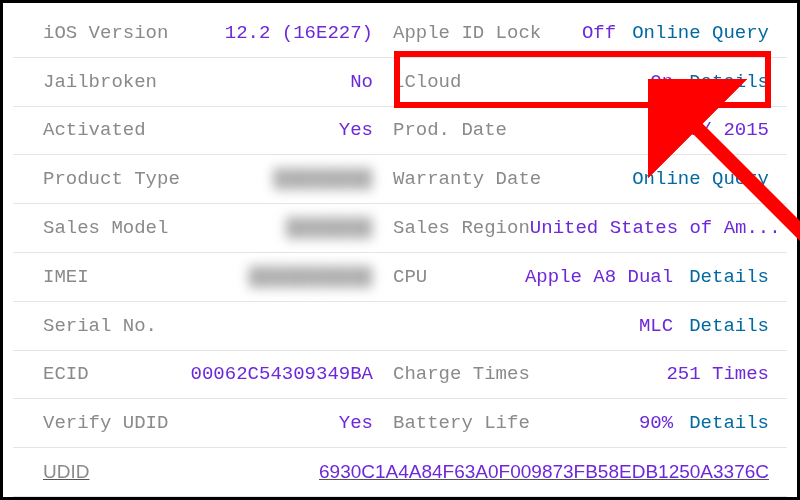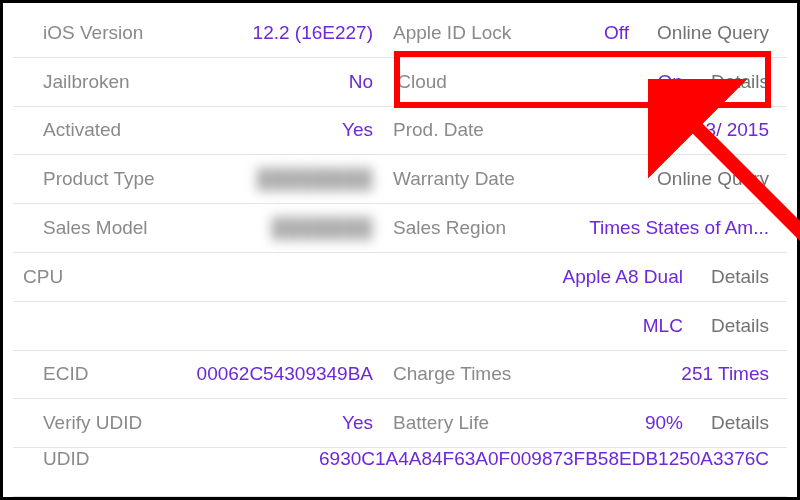--- a/index.html
+++ b/index.html
@@ -30,20 +30,21 @@
   }
   .row {
     display: flex;
     height: 53px;
     border-bottom: 1px solid #e4e4e4;
     align-items: center;
   }
   .col-left, .col-right {
     display: flex;
     box-sizing: border-box;
+    font-family: Liberation Mono, monospace;
   }
   .col-left {
     width: 370px;
     padding-left: 30px;
     padding-right: 10px;
   }
   .col-right {
     flex: 1;
     padding-left: 10px;
     padding-right: 18px;
@@ -52,36 +53,38 @@
     color: #8a8a8a;
     flex: 0 0 auto;
   }
   .spacer { flex: 1; }
   .value {
     color: #6d28d9;
     text-align: right;
     white-space: nowrap;
   }
   .link {
-    color: #737373;
-    margin-left: 28px;
+    color: #0369a1;
+    margin-left: 16px;
     cursor: pointer;
     white-space: nowrap;
   }
   .blur {
     filter: blur(6px);
     color: #aaa;
     letter-spacing: 1px;
   }
   .row-full {
     display: flex;
     height: 53px;
+    align-items: center;
     padding-left: 30px;
     padding-right: 18px;
     border-bottom: 1px solid #e4e4e4;
+    text-decoration: underline;
   }
 
   .highlight-box {
     position: absolute;
     border: 6px solid #ff0000;
     box-sizing: border-box;
     pointer-events: none;
     left: 381px;
     top: 42px;
     width: 377px;
@@ -159,35 +162,41 @@
 
     <div class="row">
       <div class="col-left">
         <span class="label">Sales Model</span>
         <span class="spacer"></span>
         <span class="value blur">███████</span>
       </div>
       <div class="col-right">
         <span class="label">Sales Region</span>
         <span class="spacer"></span>
-        <span class="value">Times States of Am...</span>
-      </div>
-    </div>
-
-    <div class="row">
+        <span class="value">United States of Am...</span>
+      </div>
+    </div>
+
+    <div class="row">
+      <div class="col-left">
+        <span class="label">IMEI</span>
+        <span class="spacer"></span>
+        <span class="value blur">██████████</span>
+      </div>
       <div class="col-right">
         <span class="label">CPU</span>
         <span class="spacer"></span>
         <span class="value">Apple A8 Dual</span>
         <span class="link">Details</span>
       </div>
     </div>
 
     <div class="row">
       <div class="col-left">
+        <span class="label">Serial No.</span>
         <span class="spacer"></span>
       </div>
       <div class="col-right">
         <span class="spacer"></span>
         <span class="value">MLC</span>
         <span class="link">Details</span>
       </div>
     </div>
 
     <div class="row">

